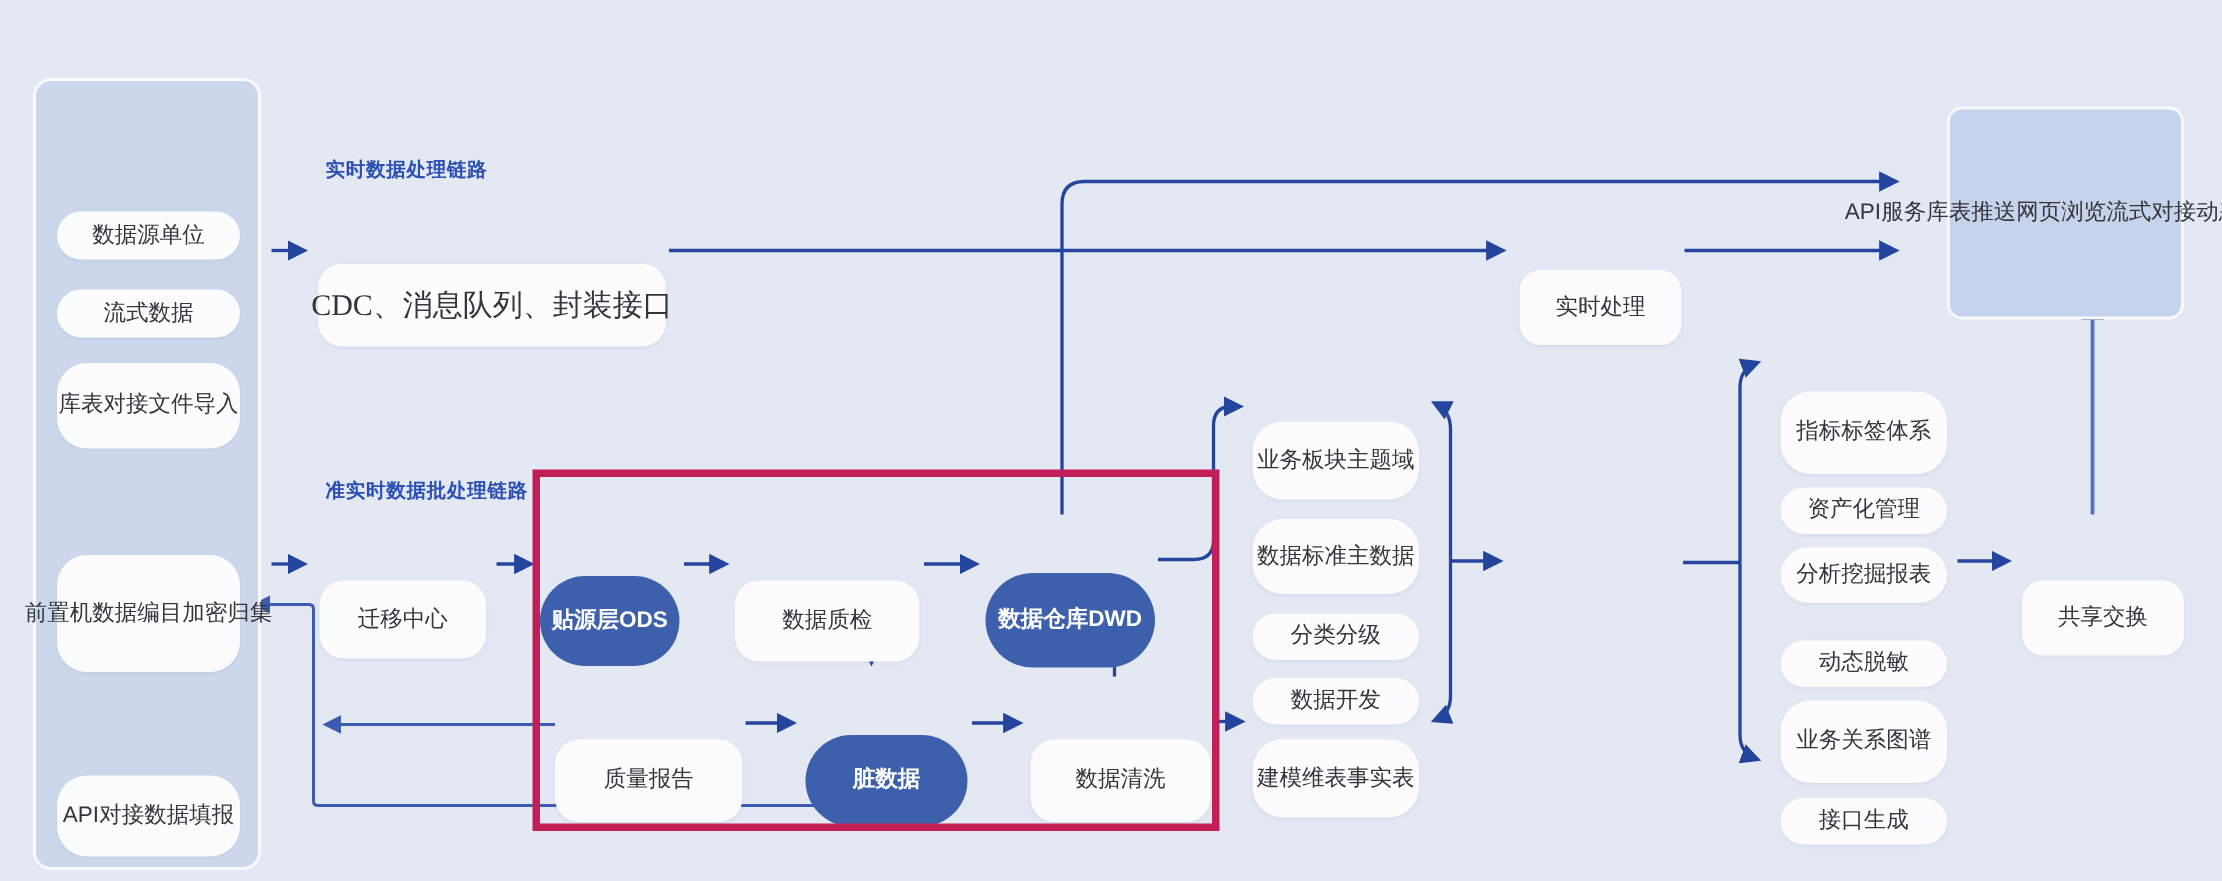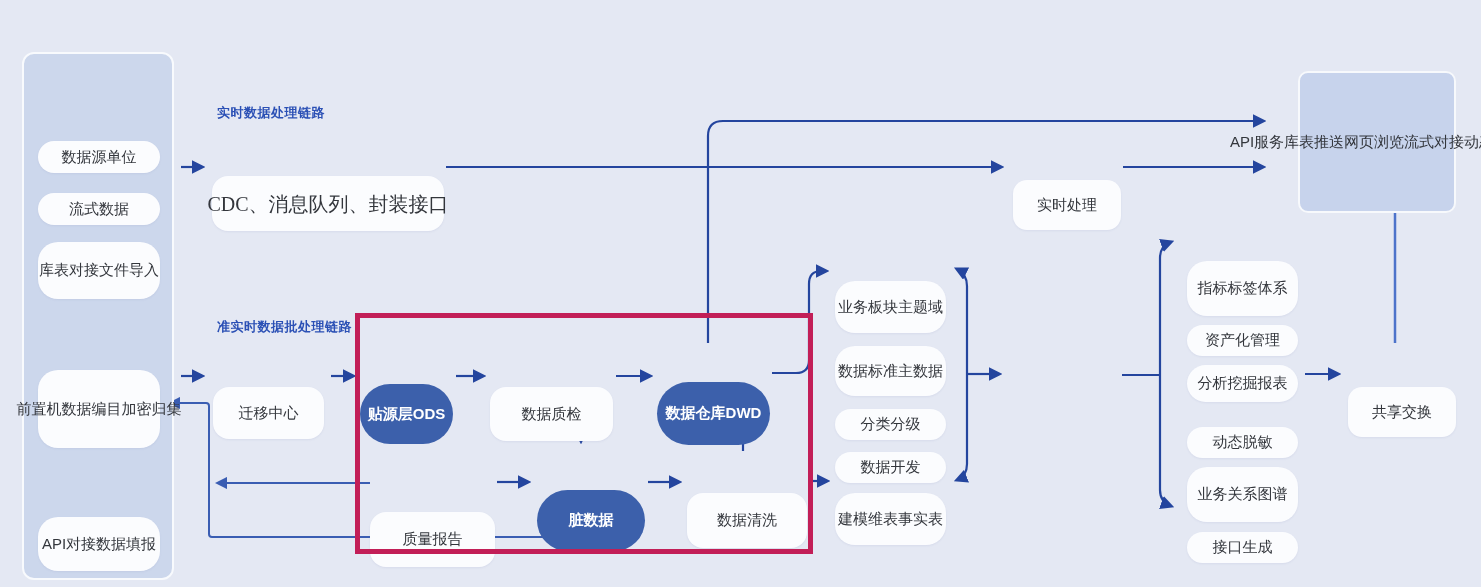--- a/index.html
+++ b/index.html
@@ -143,21 +143,21 @@
     <span class="ln">贴源层</span>
     <span class="ln">ODS</span>
   </div>
   <div class="node" style="left:490px;top:349px;width:123px;height:54px">
     <span class="ln">数据质检</span>
   </div>
   <div class="node ellipse" style="left:657px;top:344px;width:113px;height:63px">
     <span class="ln">数据仓库</span>
     <span class="ln">DWD</span>
   </div>
-  <div class="node" style="left:370px;top:474px;width:125px;height:55px">
+  <div class="node" style="left:370px;top:455px;width:125px;height:55px">
     <span class="ln">质量报告</span>
   </div>
   <div class="node ellipse" style="left:537px;top:452px;width:108px;height:61px">
     <span class="ln">脏数据</span>
   </div>
   <div class="node" style="left:687px;top:455px;width:120px;height:55px">
     <span class="ln">数据清洗</span>
   </div>
 
   <div class="node r20" style="left:835px;top:243px;width:111px;height:52px">

